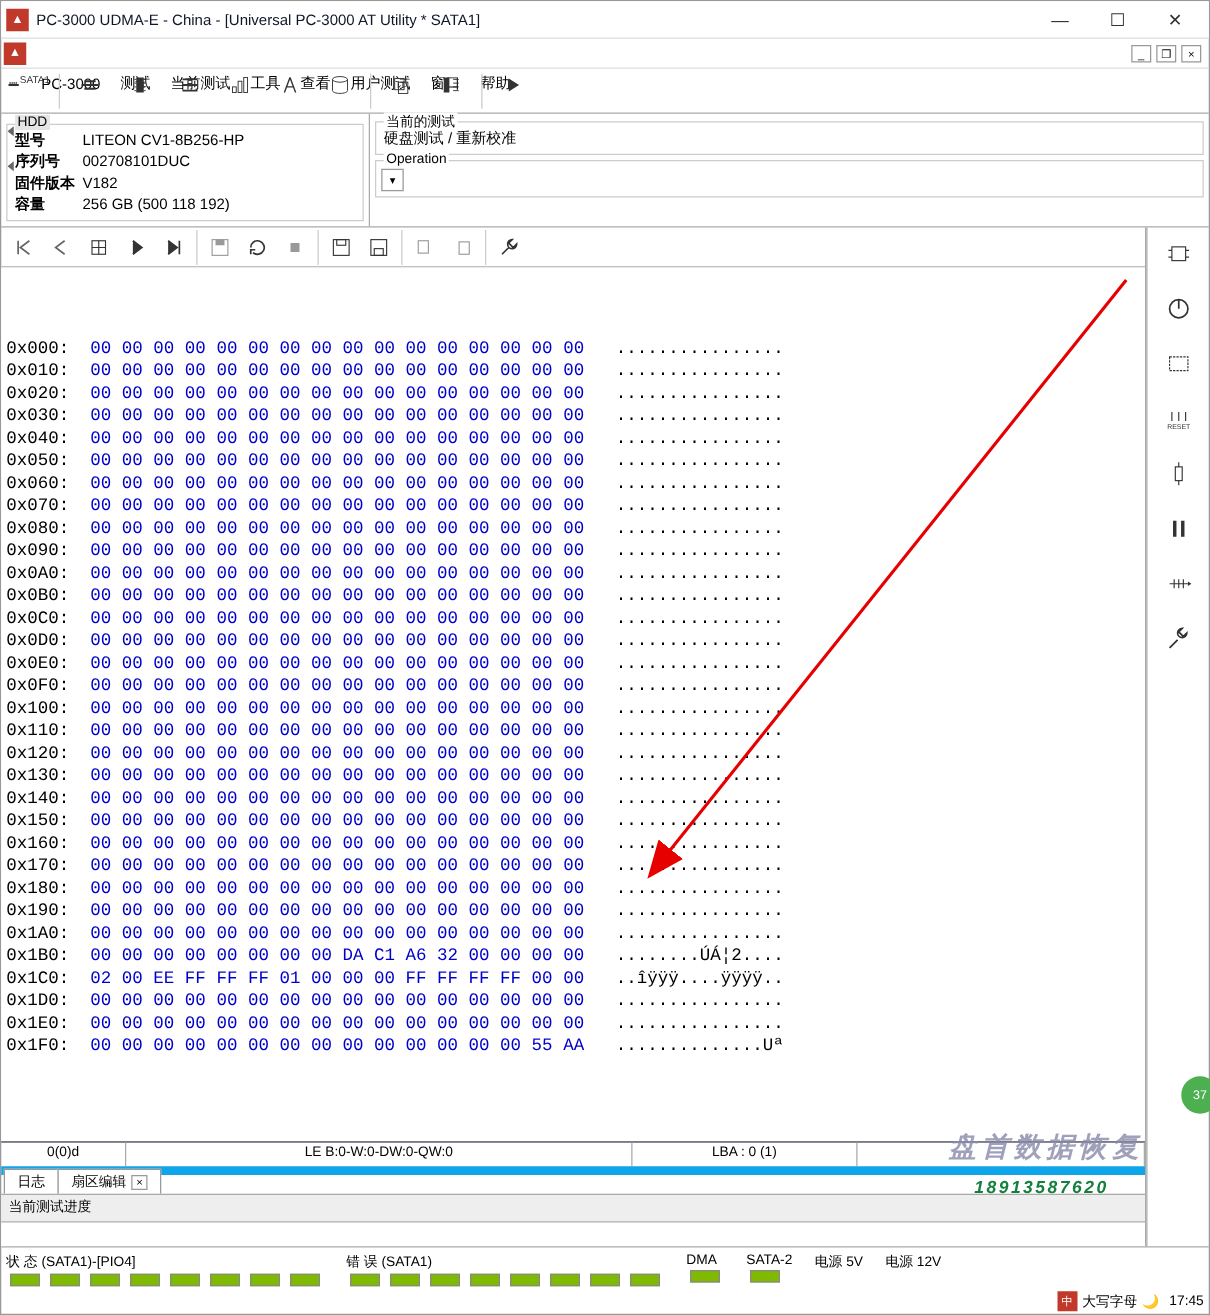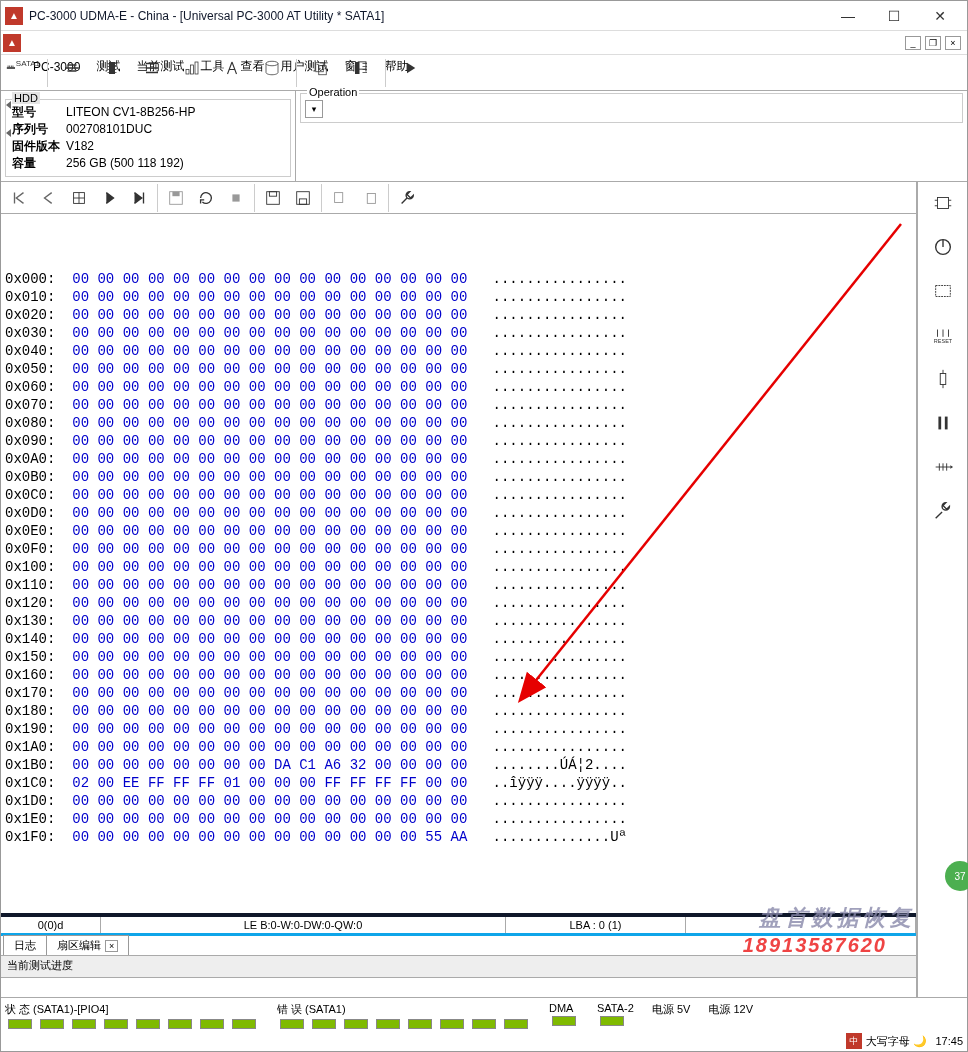--- a/index.html
+++ b/index.html
@@ -36,40 +36,40 @@
 .main-left { flex: 1; display: flex; flex-direction: column; border-right: 1px solid #aaa; min-width: 0;}
 .toolbar2 { height: 32px; border-bottom: 1px solid #aaa; display: flex; align-items: center; padding: 0 4px; gap: 2px; }
 .tb2btn { width: 28px; height: 26px; display: flex; align-items: center; justify-content: center; }
 .tb2btn svg { width: 18px; height: 18px; }
 .hex-area { flex: 1; overflow: auto; background: #fff; font-family: Consolas, "Courier New", monospace; font-size: 14px; line-height: 18px; padding: 2px 4px; white-space: pre; position: relative;}
 .hex-addr { color: #000; }
 .hex-byte { color: #0000cc; }
 .hex-byte.nz { color: #0000cc; }
 .hex-ascii { color: #000; }
 .arrow-svg { position: absolute; top: 0; left: 0; pointer-events: none; }
-.status-row1 { height: 20px; border-top: 4px solid #0f172a; display: flex; }
+.status-row1 { height: 20px; border-top: 1px solid #0f172a; display: flex; }
 .status-cell { border-right: 1px solid #aaa; padding: 2px 6px; font-size: 11px; text-align:center;}
-.tabs-row { height: 22px; display: flex; align-items: flex-end; border-top: 3px solid #0ea5e9; padding-left: 2px;}
+.tabs-row { height: 22px; display: flex; align-items: flex-end; border-top: 7px solid #0ea5e9; padding-left: 2px;}
 .tab { padding: 2px 10px; border: 1px solid #999; border-bottom: none; background: #fff; font-size: 11px; margin-right: -1px;}
 .tab.active { background: #fff; }
 .tab .x { margin-left: 4px; border: 1px solid #999; padding: 0 3px; font-size: 9px; }
 .side-panel { width: 50px; display: flex; flex-direction: column; align-items: center; padding-top: 8px; gap: 18px; border-left: 1px solid #aaa;}
 .side-btn { width: 30px; height: 26px; display: flex; align-items: center; justify-content: center; }
 .side-btn svg { width: 22px; height: 22px; }
 .progress-row { height: 22px; border-top: 1px solid #aaa; padding: 2px 6px; font-size: 11px; background: #eee;}
 .spacer-row { height: 20px; border-top: 1px solid #aaa; background: #fff;}
 .status-bottom { border-top: 1px solid #aaa; padding: 4px 4px 0 4px; display: flex; gap: 18px; font-size: 11px; flex-wrap: wrap; position: relative; height: 54px;}
 .sb-group { display: flex; flex-direction: column; gap: 2px; }
 .sb-title {}
 .sb-leds { display: flex; gap: 2px; }
 .led { display: flex; flex-direction: column; align-items: center; width: 30px; font-size: 10px;}
 .led .box { width: 24px; height: 10px; background: #7fba00; border: 1px solid #888; margin-bottom: 1px;}
 .led .lbl { color: #0066cc; margin-top: 36px; }
 .watermark1 { position: absolute; right: 52px; bottom: 118px; font-size: 22px; color: rgba(136,136,170,0.8); font-style: italic; letter-spacing: 4px; pointer-events: none; font-weight:bold;}
-.watermark2 { position: absolute; right: 80px; bottom: 94px; font-size: 20px; color: #ef4444; font-style: italic; letter-spacing: 2px; pointer-events: none; font-weight:bold;}
+.watermark2 { position: absolute; right: 80px; bottom: 94px; font-size: 14px; color: #15803d; font-style: italic; letter-spacing: 2px; pointer-events: none; font-weight:bold;}
 .badge-green { position: absolute; right: -8px; bottom: 160px; width: 30px; height: 30px; border-radius: 50%; background: #4caf50; color: #fff; display:flex;align-items:center;justify-content:center; font-size: 10px;}
 .taskbar-bit { position: absolute; right: 4px; bottom: 2px; display: flex; align-items: center; gap: 4px; font-size: 11px;}
 .taskbar-bit .tbic { width: 16px; height: 16px; background: #c0392b; color:#fff; display:flex;align-items:center;justify-content:center;font-size:9px;}
 .leftedge { position: absolute; left: 3px; top: 100px; width: 8px; height: 80px; display: flex; flex-direction: column; gap: 20px; align-items: center;}
 .leftedge .tri { width: 0; height: 0; border-top: 4px solid transparent; border-bottom: 4px solid transparent; border-right: 5px solid #666;}
 </style>
 </head>
 <body>
 
 <div class="window">
@@ -199,20 +199,24 @@
             <div class="info-label">固件版本</div>
             <div>V182</div>
           </div>
         <div class="info-row">
             <div class="info-label">容量</div>
             <div>256 GB (500 118 192)</div>
           </div>
       </div>
     </div>
     <div class="info-right">
+      <div class="grp2">
+        <div class="grp2-title">当前的测试</div>
+        <div>硬盘测试 / 重新校准</div>
+      </div>
       <div class="op-row">
         <div class="grp2-title">Operation</div>
         <div class="op-dd">▾</div>
       </div>
     </div>
   </div>
 
   <div class="main-row">
     <div class="main-left">
 

